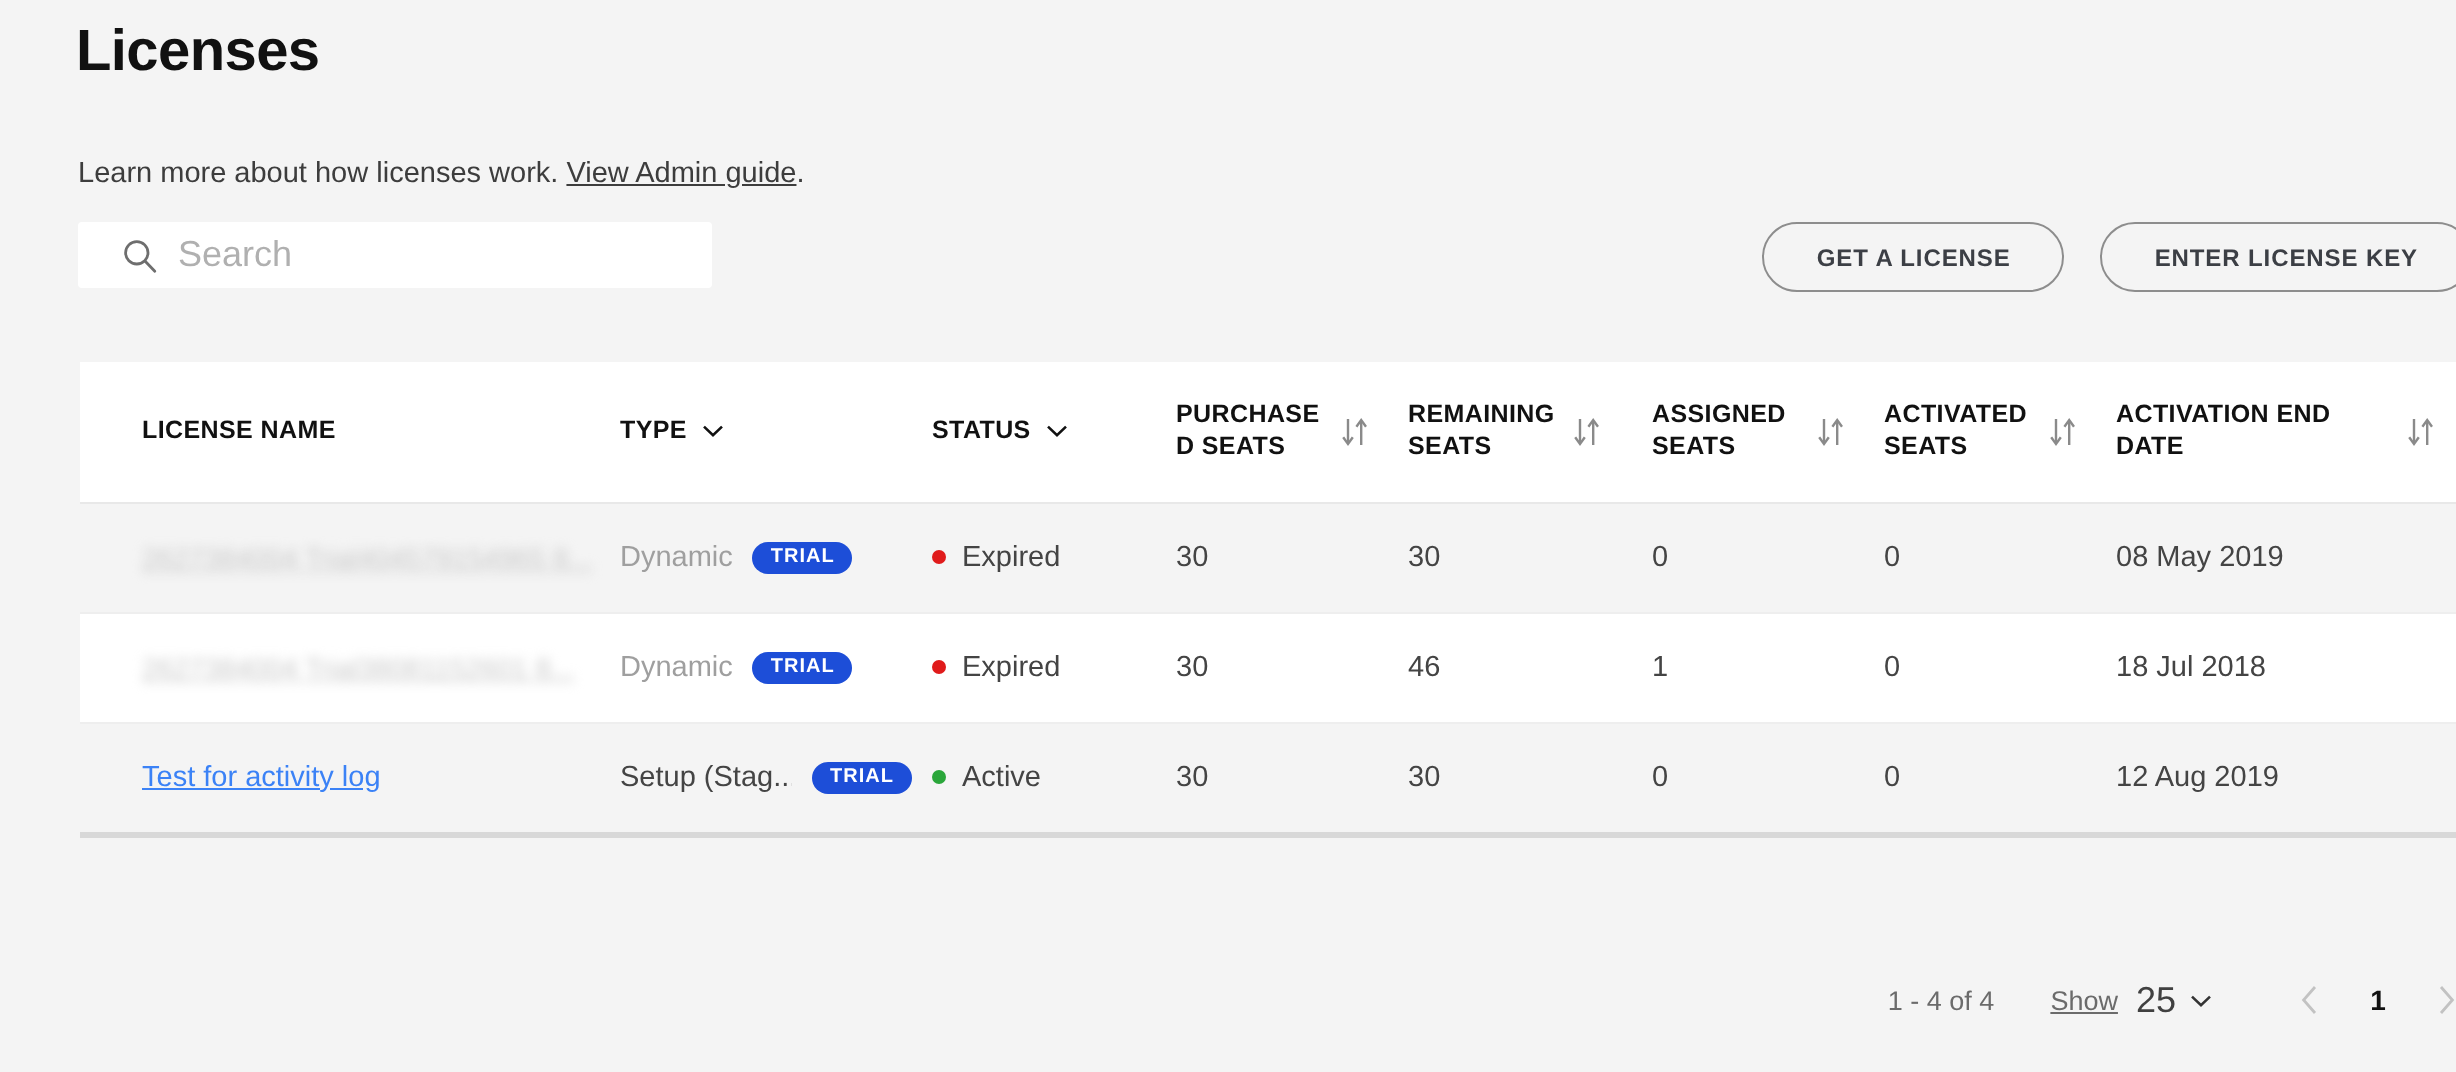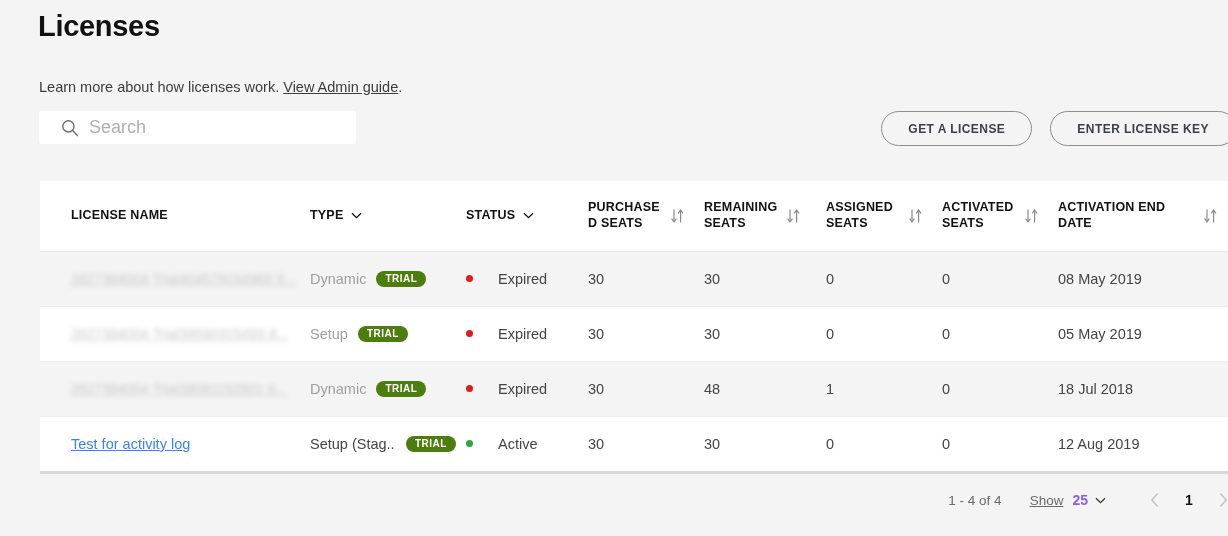--- a/index.html
+++ b/index.html
@@ -156,48 +156,48 @@
 
   .type-cell { display: flex; align-items: center; gap: 10px; }
   .type-text {
     max-width: 86px;
     overflow: hidden;
     white-space: nowrap;
     text-overflow: clip;
   }
   .type-text.dim { color: #9f9f9f; }
   .badge {
-    background: #4d7c0f;
+    background: #1d4ed8;
     color: #ffffff;
     border-radius: 9px;
     font-size: 10px;
     font-weight: 700;
     letter-spacing: 0.5px;
     padding: 3px 9px 3px 9px;
     line-height: 1;
     flex: none;
   }
 
-  .status-cell { display: flex; align-items: center; gap: 25px; }
+  .status-cell { display: flex; align-items: center; gap: 8px; }
   .dot { width: 7px; height: 7px; border-radius: 50%; flex: none; }
   .dot.expired { background: #e01b1b; }
   .dot.active  { background: #2aa63a; }
 
   
   .footer {
     position: absolute;
     right: 12px; top: 487px;
     display: flex;
     align-items: center;
     font-size: 13.5px;
     color: #6b6b6b;
   }
   .range { margin-right: 28px; }
   .show-label { margin-right: 9px; text-decoration: underline; }
-  .show-value { font-weight: 700; color: #8b5cf6; font-size: 14px; margin-right: 7px; }
+  .show-value { font-weight: 400; color: #404040; font-size: 18px; margin-right: 7px; }
   .show-chev { margin-right: 36px; }
   .pg-arrow {
     width: 26px; height: 26px;
     display: flex; align-items: center; justify-content: center;
     cursor: pointer;
   }
   .pg-num {
     width: 26px; text-align: center;
     font-weight: 700; color: #111111; font-size: 14px;
     margin: 0 8px;
@@ -355,61 +355,39 @@
               <span>Expired</span>
             </div>
           </td>
           <td>30</td>
           <td>30</td>
           <td>0</td>
           <td>0</td>
           <td>08 May 2019</td>
         </tr>
 
+
         <tr>
           <td class="c-name">
-            <span class="redacted">2627384004 Trial39590315493 8...</span>
+            <span class="redacted">2627384004 Trial38081152601 8...</span>
           </td>
           <td class="c-type">
             <div class="type-cell">
-              <span class="type-text dim">Setup</span>
+              <span class="type-text dim">Dynamic</span>
               <span class="badge">TRIAL</span>
             </div>
           </td>
           <td class="c-status">
             <div class="status-cell">
               <span class="dot expired"></span>
               <span>Expired</span>
             </div>
           </td>
           <td>30</td>
-          <td>30</td>
-          <td>0</td>
-          <td>0</td>
-          <td>05 May 2019</td>
-        </tr>
-
-        <tr>
-          <td class="c-name">
-            <span class="redacted">2627384004 Trial38081152601 8...</span>
-          </td>
-          <td class="c-type">
-            <div class="type-cell">
-              <span class="type-text dim">Dynamic</span>
-              <span class="badge">TRIAL</span>
-            </div>
-          </td>
-          <td class="c-status">
-            <div class="status-cell">
-              <span class="dot expired"></span>
-              <span>Expired</span>
-            </div>
-          </td>
-          <td>30</td>
-          <td>48</td>
+          <td>46</td>
           <td>1</td>
           <td>0</td>
           <td>18 Jul 2018</td>
         </tr>
 
         <tr>
           <td class="c-name">
             <a href="#" class="name-link">Test for activity log</a>
           </td>
           <td class="c-type">

